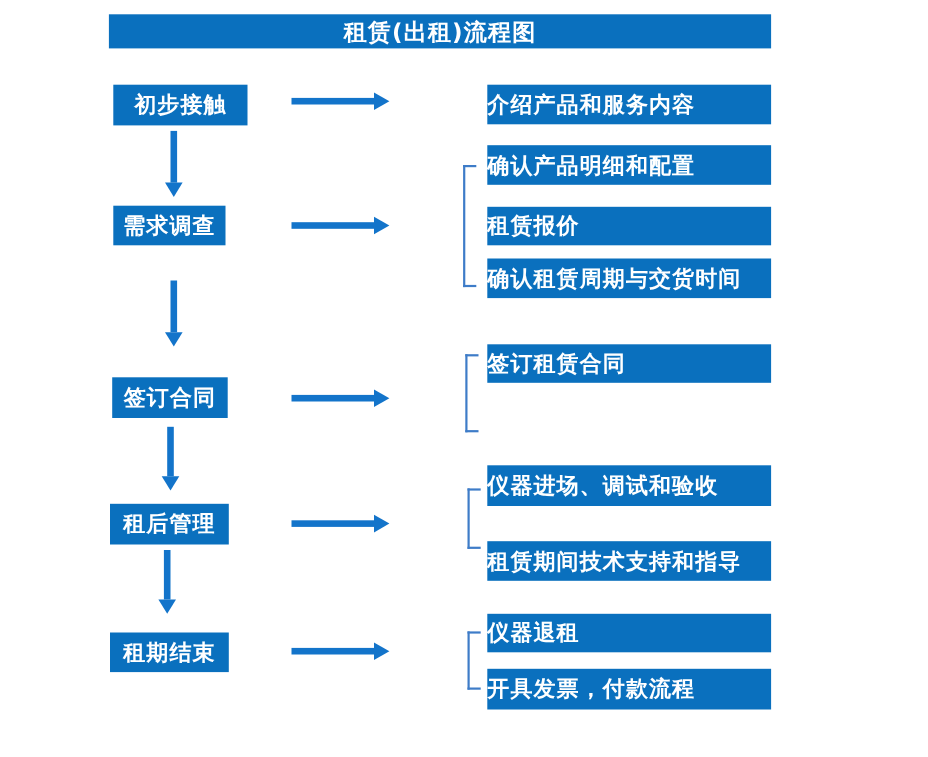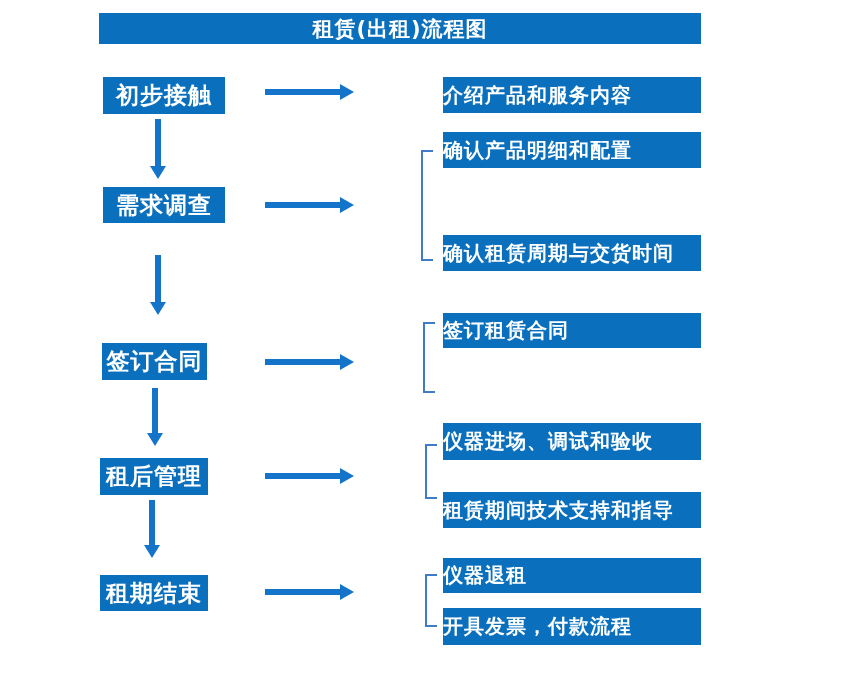--- a/index.html
+++ b/index.html
@@ -25,21 +25,21 @@
     box-sizing: border-box;
   }
   .header {
     left: 99px; top: 13px; width: 602px; height: 31px;
     justify-content: center;
     font-size: 21px;
     letter-spacing: 1px;
   }
   .step {
     justify-content: center;
-    font-size: 23px;
+    font-size: 20px;
     letter-spacing: 1px;
   }
   .detail {
     left: 443px; width: 258px;
     justify-content: flex-start;
     padding-left: 0;
     font-size: 20px;
     letter-spacing: 1px;
     white-space: nowrap;
   }
@@ -94,21 +94,21 @@
 
 <div class="canvas">
 
   <div class="bar header">
     <span>租赁(出租)流程图</span>
   </div>
 
   <div class="bar step" style="left:103px;top:77px;width:122px;height:37px">
     <span>初步接触</span>
   </div>
-  <div class="bar step" style="left:103px;top:187px;width:122px;height:36px">
+  <div class="bar step" style="left:103px;top:187px;width:102px;height:36px">
     <span>需求调查</span>
   </div>
   <div class="bar step" style="left:102px;top:343px;width:105px;height:37px">
     <span>签订合同</span>
   </div>
   <div class="bar step" style="left:100px;top:458px;width:108px;height:37px">
     <span>租后管理</span>
   </div>
   <div class="bar step" style="left:100px;top:575px;width:108px;height:36px">
     <span>租期结束</span>
@@ -156,20 +156,23 @@
   <div class="bracket" style="left:423px;top:322px;height:71px"></div>
   <div class="bracket" style="left:425px;top:444px;height:55px"></div>
   <div class="bracket" style="left:425px;top:574px;height:53px"></div>
 
   <div class="bar detail" style="top:77px;height:36px">
     <span>介绍产品和服务内容</span>
   </div>
   <div class="bar detail" style="top:132px;height:36px">
     <span>确认产品明细和配置</span>
   </div>
+  <div class="bar detail" style="top:188px;height:35px">
+    <span>租赁报价</span>
+  </div>
   <div class="bar detail" style="top:235px;height:36px">
     <span>确认租赁周期与交货时间</span>
   </div>
   <div class="bar detail" style="top:313px;height:35px">
     <span>签订租赁合同</span>
   </div>
   <div class="bar detail" style="top:423px;height:37px">
     <span>仪器进场、调试和验收</span>
   </div>
   <div class="bar detail" style="top:492px;height:36px">

